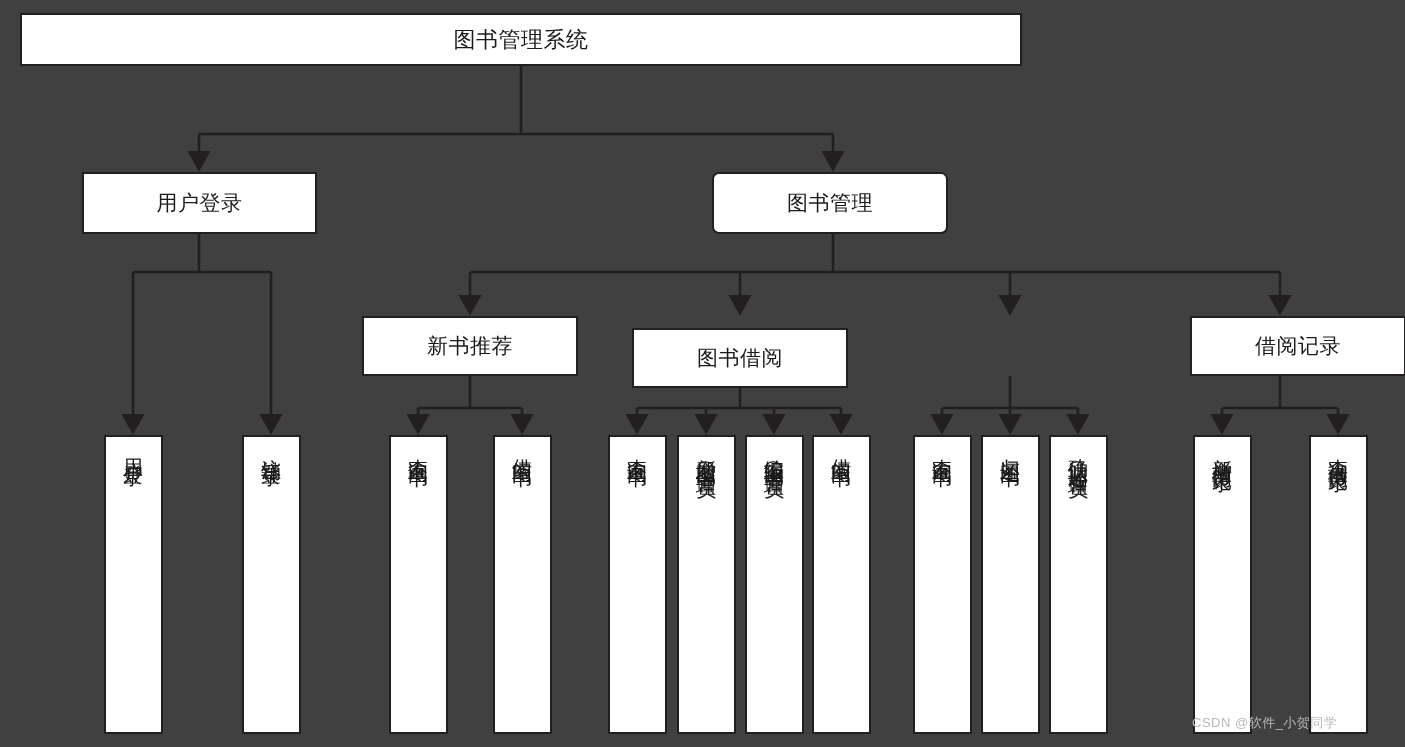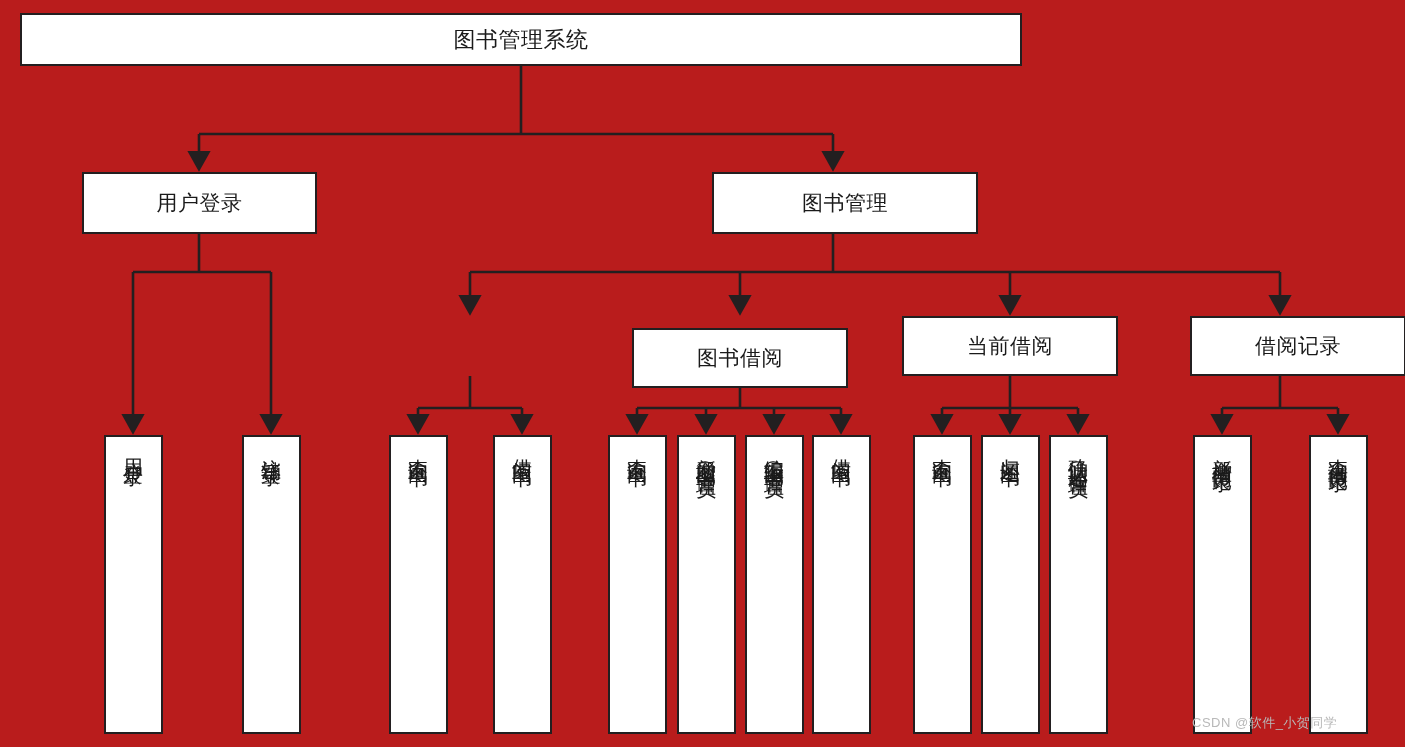--- a/index.html
+++ b/index.html
@@ -8,21 +8,21 @@
     padding: 0;
     background: #ffffff;
   }
   body {
     font-family: "Liberation Sans", "DejaVu Sans", sans-serif;
   }
   #canvas {
     position: relative;
     width: 1405px;
     height: 747px;
-    background: #b91c1c;
+    background: #404040;
     overflow: hidden;
   }
   svg#edges {
     position: absolute;
     left: 0;
     top: 0;
     width: 1405px;
     height: 747px;
     pointer-events: none;
   }
@@ -131,30 +131,30 @@
     </g>
   </svg>
 
   <div class="node h root" style="left:20px; top:13px; width:1002px; height:53px;">
     <span class="node-label">图书管理系统</span>
   </div>
 
   <div class="node h" style="left:82px; top:172px; width:235px; height:62px;">
     <span class="node-label">用户登录</span>
   </div>
-  <div class="node h" style="left:712px; top:172px; width:266px; height:62px;">
+  <div class="node h" style="left:712px; top:172px; width:236px; height:62px;border-radius:7px;">
     <span class="node-label">图书管理</span>
   </div>
 
+  <div class="node h" style="left:362px; top:316px; width:216px; height:60px;">
+    <span class="node-label">新书推荐</span>
+  </div>
   <div class="node h" style="left:632px; top:328px; width:216px; height:60px;">
     <span class="node-label">图书借阅</span>
   </div>
-  <div class="node h" style="left:902px; top:316px; width:216px; height:60px;">
-    <span class="node-label">当前借阅</span>
-  </div>
   <div class="node h" style="left:1172px; top:316px; width:216px; height:60px;margin-left:18px;">
     <span class="node-label">借阅记录</span>
   </div>
 
   <div class="node v" style="left:104px; top:435px; width:59px; height:299px;">
     <span class="node-label">用户登录</span>
   </div>
   <div class="node v" style="left:242px; top:435px; width:59px; height:299px;">
     <span class="node-label">注销登录</span>
   </div>

